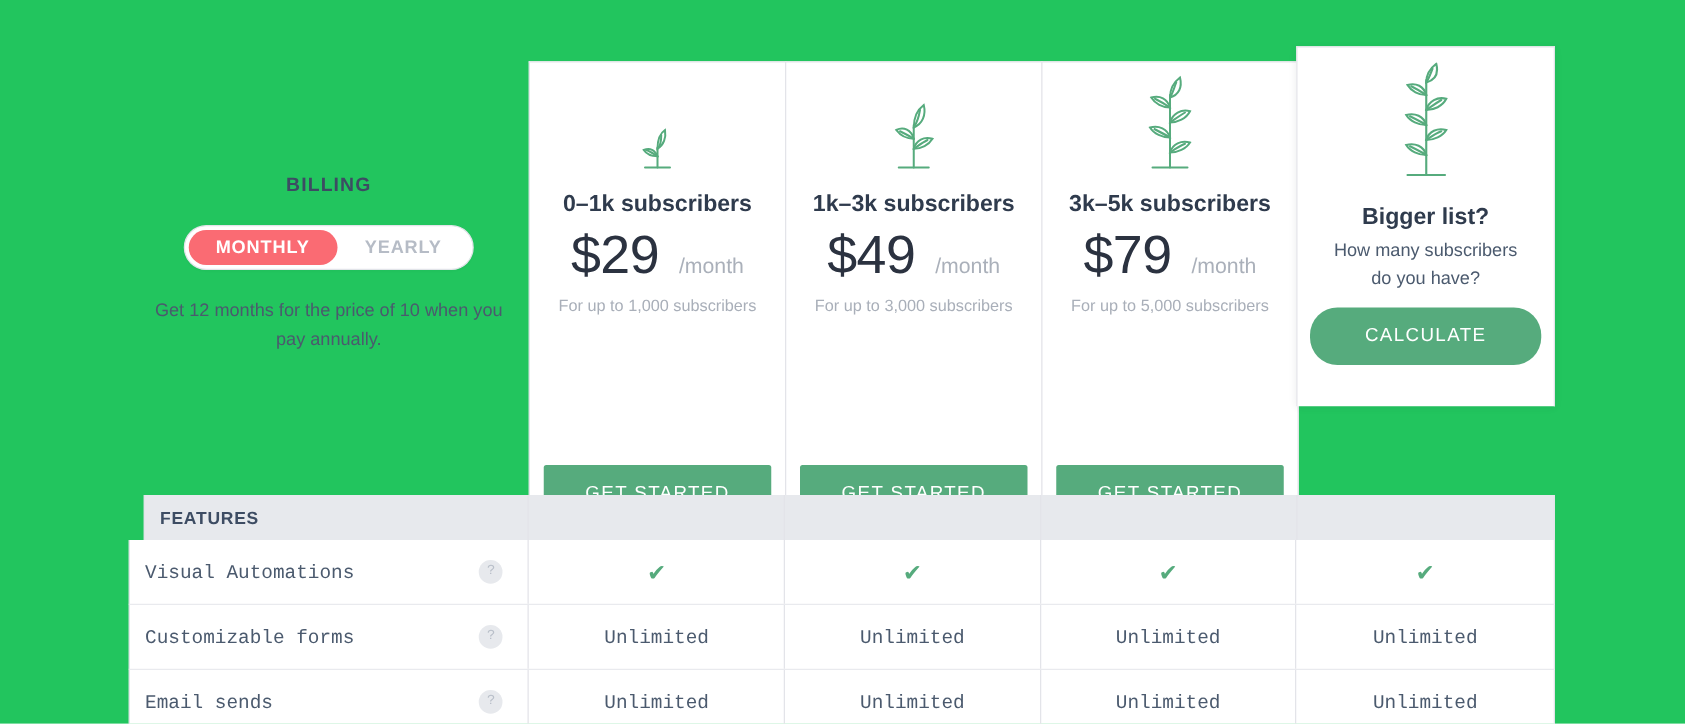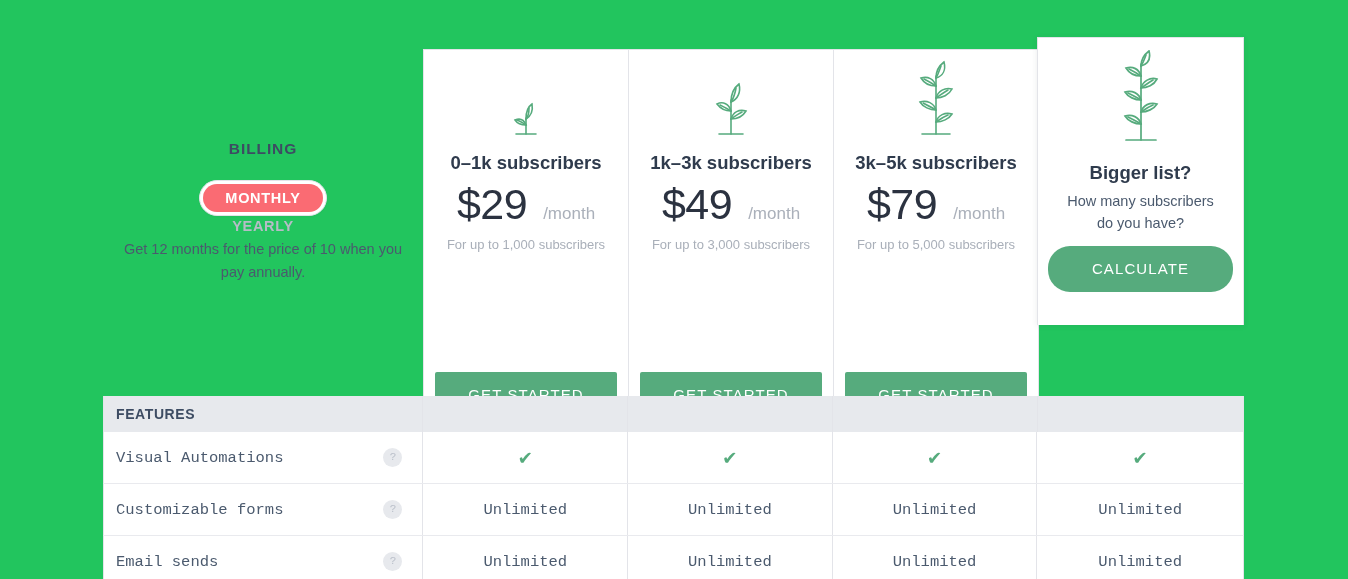--- a/index.html
+++ b/index.html
@@ -34,21 +34,20 @@
   }
   .billing-toggle {
     display: inline-flex;
     align-items: center;
     border: 1px solid #e2e4e9;
     border-radius: 22px;
     padding: 3px;
     background: #ffffff;
     height: 36px;
     box-shadow: 0 1px 2px rgba(0,0,0,0.03);
-    flex-direction: column;
   }
   .toggle-opt {
     font-size: 14.5px;
     font-weight: bold;
     letter-spacing: 0.7px;
     padding: 0 22px;
     line-height: 28px;
     border-radius: 16px;
     color: #b6bcc6;
     cursor: pointer;
@@ -176,20 +175,21 @@
     background: #e7e9ed;
     display: flex;
     align-items: center;
     padding-left: 12px;
     font-size: 14px;
     font-weight: bold;
     letter-spacing: 0.6px;
     color: #3d4c63;
     border-left: 1px solid #e3e4e9;
     border-right: 1px solid #e3e4e9;
+    margin-left: 12px;
   }
   .feat-row {
     display: flex;
     height: 52px;
     border-left: 1px solid #e3e4e9;
     border-right: 1px solid #e3e4e9;
     border-bottom: 1px solid #e9eaee;
     background: #ffffff;
     font-family: Liberation Mono, monospace;
   }

